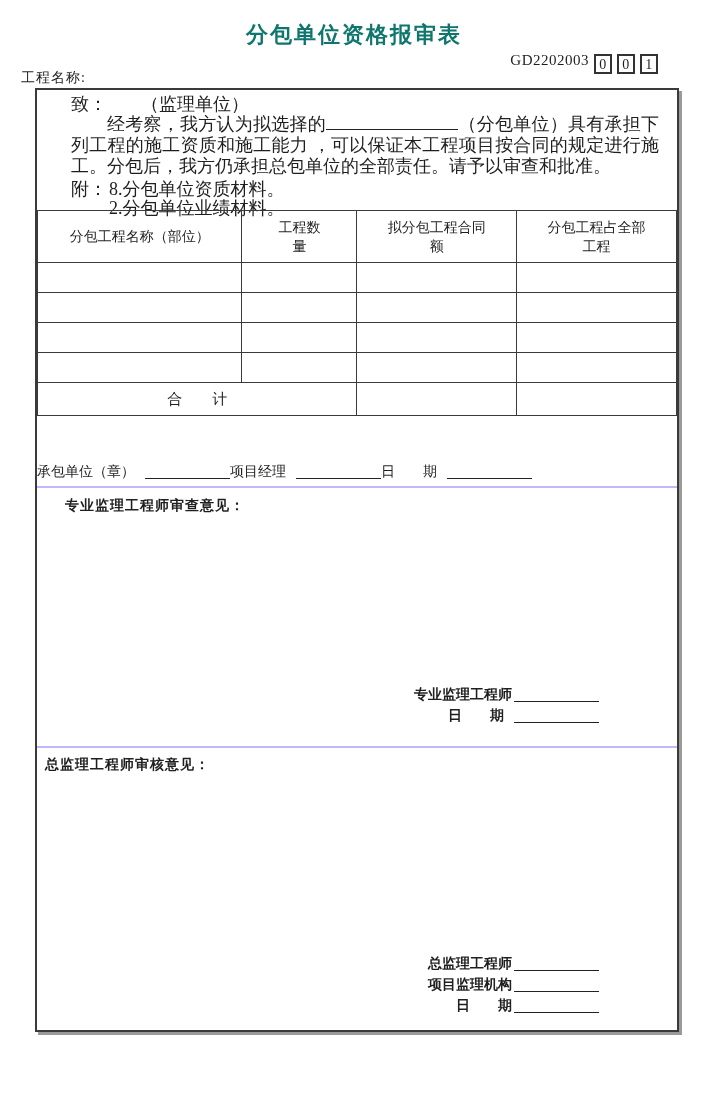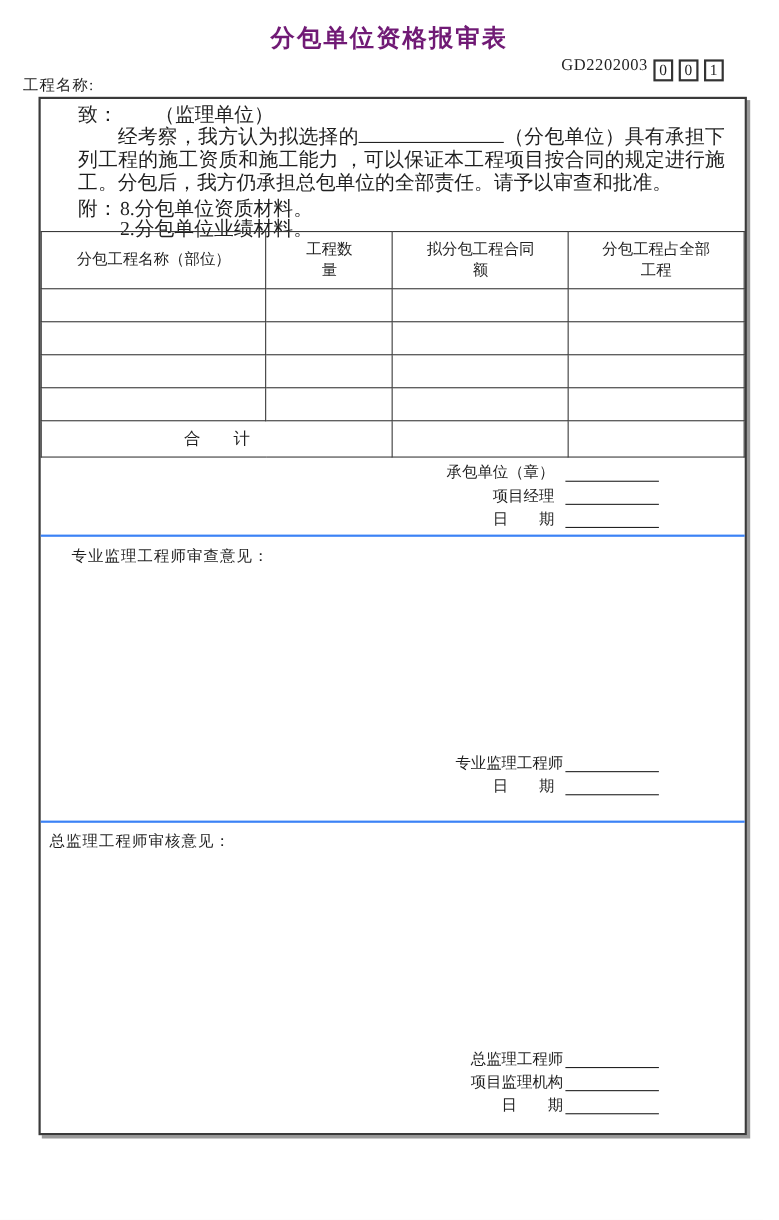--- a/index.html
+++ b/index.html
@@ -5,21 +5,21 @@
   * { margin:0; padding:0; box-sizing:border-box; }
   html,body { background:#e9e9e9; }
   .page {
     width:708px; height:1109px; background:#ffffff; position:relative;
     font-family:"Liberation Serif","DejaVu Serif",serif; color:#1f1f1f;
     margin:0 auto; overflow:hidden;
   }
   
   .doc-title {
     text-align:center; font-size:22px; font-weight:bold; letter-spacing:2px;
-    padding-top:20px; height:52px; color:#701a75;
+    padding-top:20px; height:52px; color:#0f766e;
   }
   .meta-row { position:relative; height:36px; }
   .form-code { position:absolute; top:0; right:50px; font-size:15px; letter-spacing:.5px; }
   .code-box {
     display:inline-block; width:18px; height:20px; border:2px solid #333;
     margin-left:5px; text-align:center; line-height:17px; font-size:14px;
     vertical-align:-4px; background:#fff;
   }
   .project-name { position:absolute; left:21px; bottom:1px; font-size:14px; letter-spacing:1px; }
   
@@ -40,27 +40,27 @@
   
   table { width:100%; border-collapse:collapse; table-layout:fixed; }
   th, td { border:1.5px solid #3a3a3a; font-size:14px; font-weight:normal; }
   th { height:52px; text-align:center; white-space:pre-line; line-height:19px; padding:2px; }
   td { height:30px; }
   tr.total-row td { height:33px; }
   td.total-cell { text-align:center; font-size:15px;margin-left:12px; }
   
   .sign-contractor {
     height:70px; padding:4px 78px 4px 0;
-    display:flex; flex-direction:column; 
+    display:flex; 
   }
   .sig-row { display:flex; justify-content:flex-end; align-items:flex-end; font-size:14px; line-height:21px; }
   .sig-blank { width:85px; margin-left:10px; margin-bottom:3px; }
   .sig-blank-tight { width:85px; margin-left:2px; margin-bottom:3px; }
   
-  .opinion { position:relative; border-top:2px solid #3b82f6; font-size:14px; }
+  .opinion { position:relative; border-top:2px solid #c4b5fd; font-size:14px;font-weight:bold; }
   .opinion-sup { height:260px; }
   .opinion-chief { flex:1; }
   .opinion-title { letter-spacing:1px; }
   .opinion-sup .opinion-title { padding:9px 0 0 28px; }
   .opinion-chief .opinion-title { padding:8px 0 0 8px; }
   .sign-block { position:absolute; right:78px; display:flex; flex-direction:column; }
   .opinion-sup .sign-block { bottom:20px; }
   .opinion-chief .sign-block { bottom:14px; }
 </style>
 </head>

